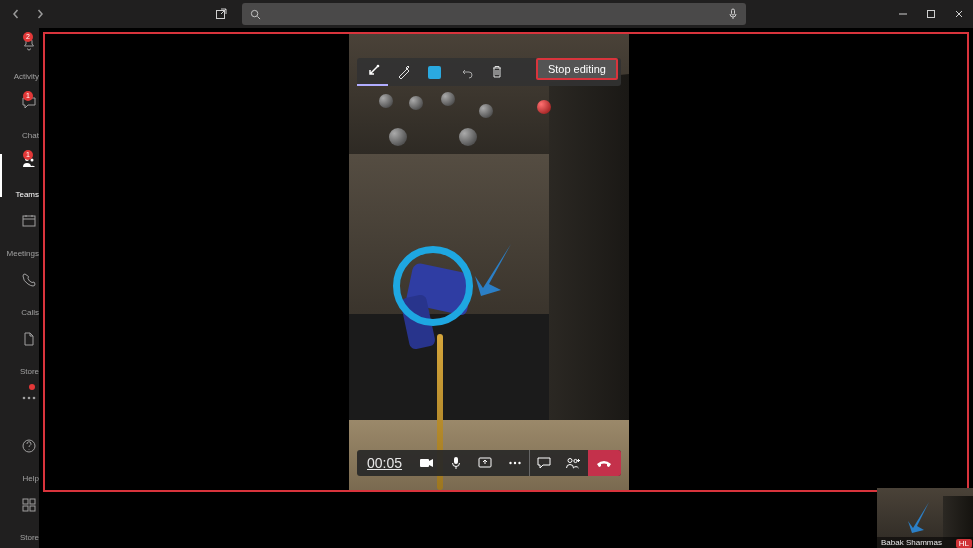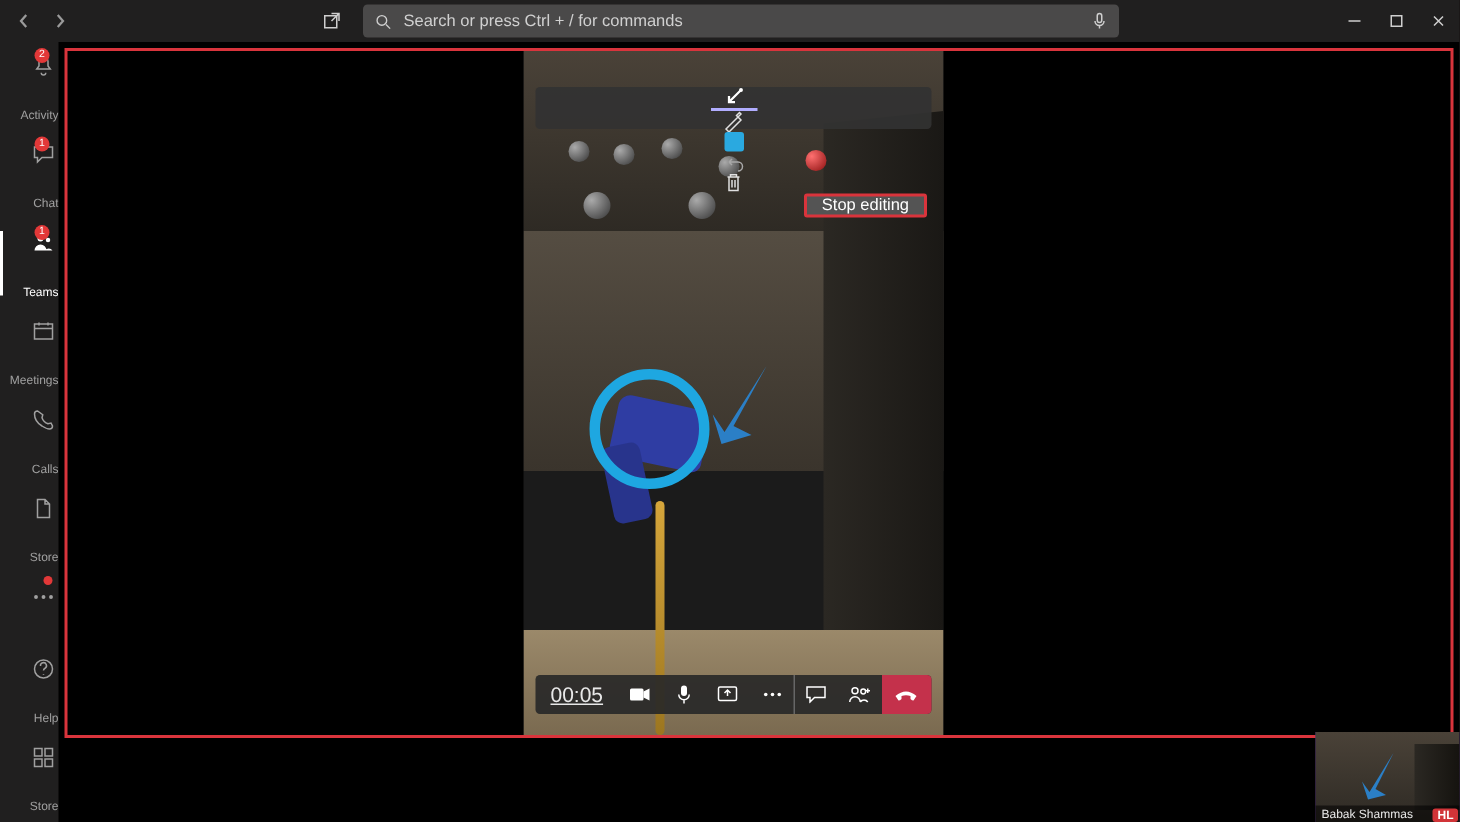--- a/index.html
+++ b/index.html
@@ -16,21 +16,21 @@
   .rail { width: 39px; background: #201f1f; display: flex; flex-direction: column; align-items: center; padding-top: 6px; gap: 12px; position: relative; }
   .railitem { width: 39px; display: flex; flex-direction: column; align-items: flex-end; gap: 18px; color: #a0a0a0; font-size: 8px; cursor: pointer; position: relative; }
   .railitem .iconbox { width: 20px; height: 20px; display: flex; align-items: center; justify-content: center; }
   .railitem.active { color: #fff; }
   .railitem.active::before { content:''; position:absolute; left:0; top:2px; bottom:2px; width:2px; background:#fff; }
   .badge { position:absolute; top:-2px; right:6px; background:#e23838; color:#fff; border-radius:8px; font-size:7px; min-width:10px; height:10px; line-height:10px; text-align:center; padding:0 2px; }
   .railspacer { flex: 1; }
   .content { flex: 1; background: #000; position: relative; }
   .redframe { position:absolute; left:4px; top:4px; right:4px; height:460px; border:2px solid #d9343c; }
   .phonewrap { position:absolute; left:310px; top:6px; width:280px; height:456px; background:#1b1b1b; overflow:hidden; }
-  .ann-toolbar { position:absolute; top:24px; left:8px; right:8px; height:28px; background:rgba(50,50,50,0.92); border-radius:3px; display:flex; align-items:center;flex-direction:column; }
+  .ann-toolbar { position:absolute; top:24px; left:8px; right:8px; height:28px; background:rgba(50,50,50,0.92); border-radius:3px; display:flex; align-items:flex-start; }
   .toolbtn { width:31px; height:28px; display:flex; align-items:center; justify-content:center; color:#e0e0e0; cursor:pointer; }
   .toolbtn.active { border-bottom: 2px solid #b1adff; }
   .stopedit { margin-left:auto; margin-right:3px; height:22px; background:#545454; border:2px solid #d9343c; border-radius:2px; display:flex; align-items:center; justify-content:center; font-size:11px; color:#fff; padding:0 10px; cursor:pointer; }
   .callbar { position:absolute; bottom:14px; left:8px; right:8px; height:26px; background:rgba(40,40,40,0.92); border-radius:3px; display:flex; align-items:center; }
   .callbar .time { font-size:14px; color:#e8e8e8; padding:0 10px;text-decoration:underline; }
   .callbtn { width:30px; height:26px; display:flex; align-items:center; justify-content:center; color:#fff; cursor:pointer; }
   .callbtn.divider { border-left:1px solid #666; }
   .hang { background:#c4314b; width:34px; border-radius:0 3px 3px 0; }
   
   .scene { position:absolute; inset:0; }
@@ -42,21 +42,21 @@
   .redknob { position:absolute; width:14px; height:14px; border-radius:50%; background:radial-gradient(circle at 30% 30%,#ff7070,#8a0f0f); }
   .gun-body { position:absolute; left:60px; top:234px; width:62px; height:42px; background:#2f3da3; border-radius:8px 14px 6px 6px; transform:rotate(12deg); }
   .gun-grip { position:absolute; left:56px; top:262px; width:26px; height:52px; background:#28348c; border-radius:6px; transform:rotate(-12deg); }
   .hose { position:absolute; left:88px; top:300px; width:6px; height:156px; background:linear-gradient(#d6a63b,#9c7620); border-radius:3px; }
   .ann-circle { position:absolute; left:44px; top:212px; width:80px; height:80px; border:7px solid #1ea7e1; border-radius:50%; }
   .ann-arrow { position:absolute; left:126px; top:206px; width:0; height:0; }
   .thumb { position:absolute; right:0; bottom:0; width:96px; height:60px; background:#4c1d95; display:flex; flex-direction:column; justify-content:flex-end; }
   .thumbscene { position:absolute; inset:0; background:linear-gradient(#4a4238,#2e2a24); }
   .thumb .arrowmini { position:absolute; left:30px; top:12px; }
   .thumb .namebar { position:relative; background:rgba(0,0,0,0.55); font-size:8px; color:#e8e8e8; padding:1px 4px; display:flex; align-items:center; }
-  .livebadge { position:absolute; right:1px; bottom:0; background:#d13438; color:#fff; font-size:8px; padding:0 3px; border-radius:2px; font-weight:bold; }
+  .livebadge { position:absolute; right:1px; bottom:0; background:#d13438; color:#fff; font-size:8px; padding:0 3px; border-radius:2px; font-weight:normal; }
   svg { display: block; }
 </style>
 </head>
 <body>
 
 <div class="titlebar">
   <div class="navbtns">
     <div class="navbtn">
       <svg width="10" height="10" viewBox="0 0 10 10">
           <path d="M6.5 1 L3 5 L6.5 9" stroke="#9a9a9a" stroke-width="1.5" fill="none"></path>
@@ -74,21 +74,20 @@
         <path d="M6 1 h5 v5 M11 1 L6 6" stroke="#cfcfcf" fill="none"></path>
       </svg>
   </div>
   <div class="searchwrap">
     <span>
       <svg width="11" height="11" viewBox="0 0 12 12">
           <circle cx="5" cy="5" r="3.5" stroke="#cfcfcf" fill="none"></circle>
           <path d="M8 8 L11 11" stroke="#cfcfcf"></path>
         </svg>
     </span>
-    <span>Search or press Ctrl + / for commands</span>
     <span class="mic">
       <svg width="10" height="12" viewBox="0 0 10 12">
           <rect x="3.5" y="1" width="3" height="6" rx="1.5" stroke="#cfcfcf" fill="none"></rect>
           <path d="M2 6 a3 3 0 0 0 6 0 M5 9 v2" stroke="#cfcfcf" fill="none"></path>
         </svg>
     </span>
   </div>
   <div class="wincontrols">
     <div class="wc">
         <svg width="10" height="10">

